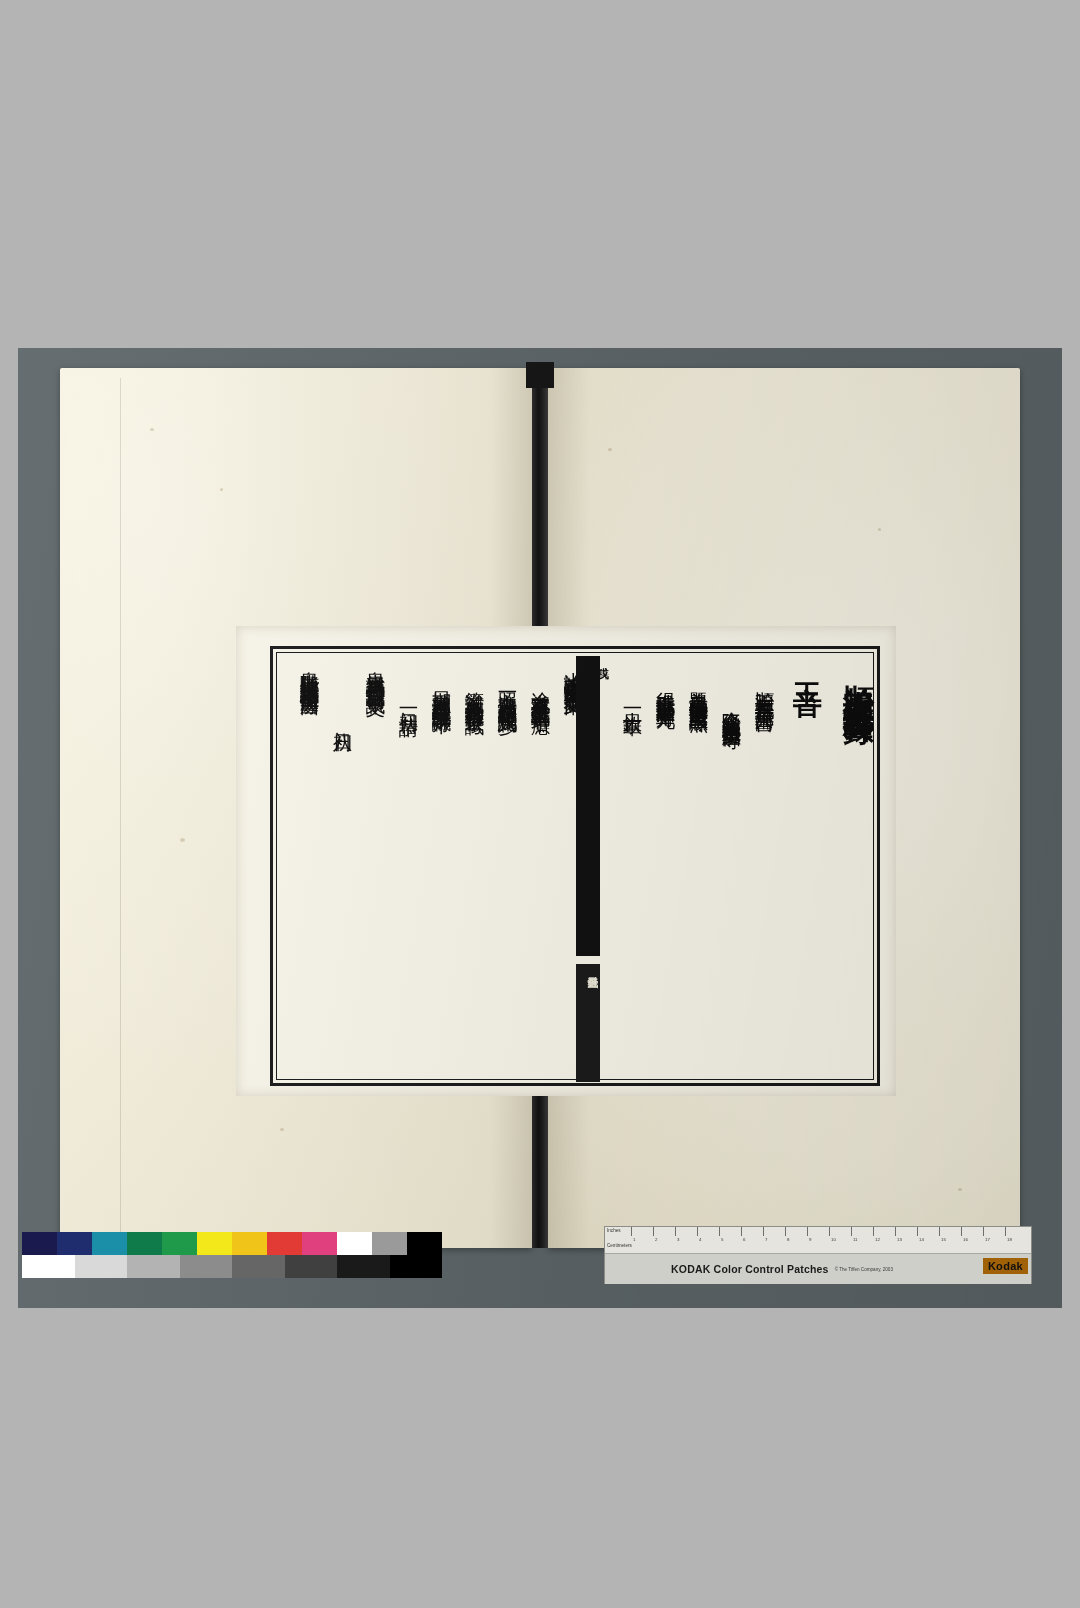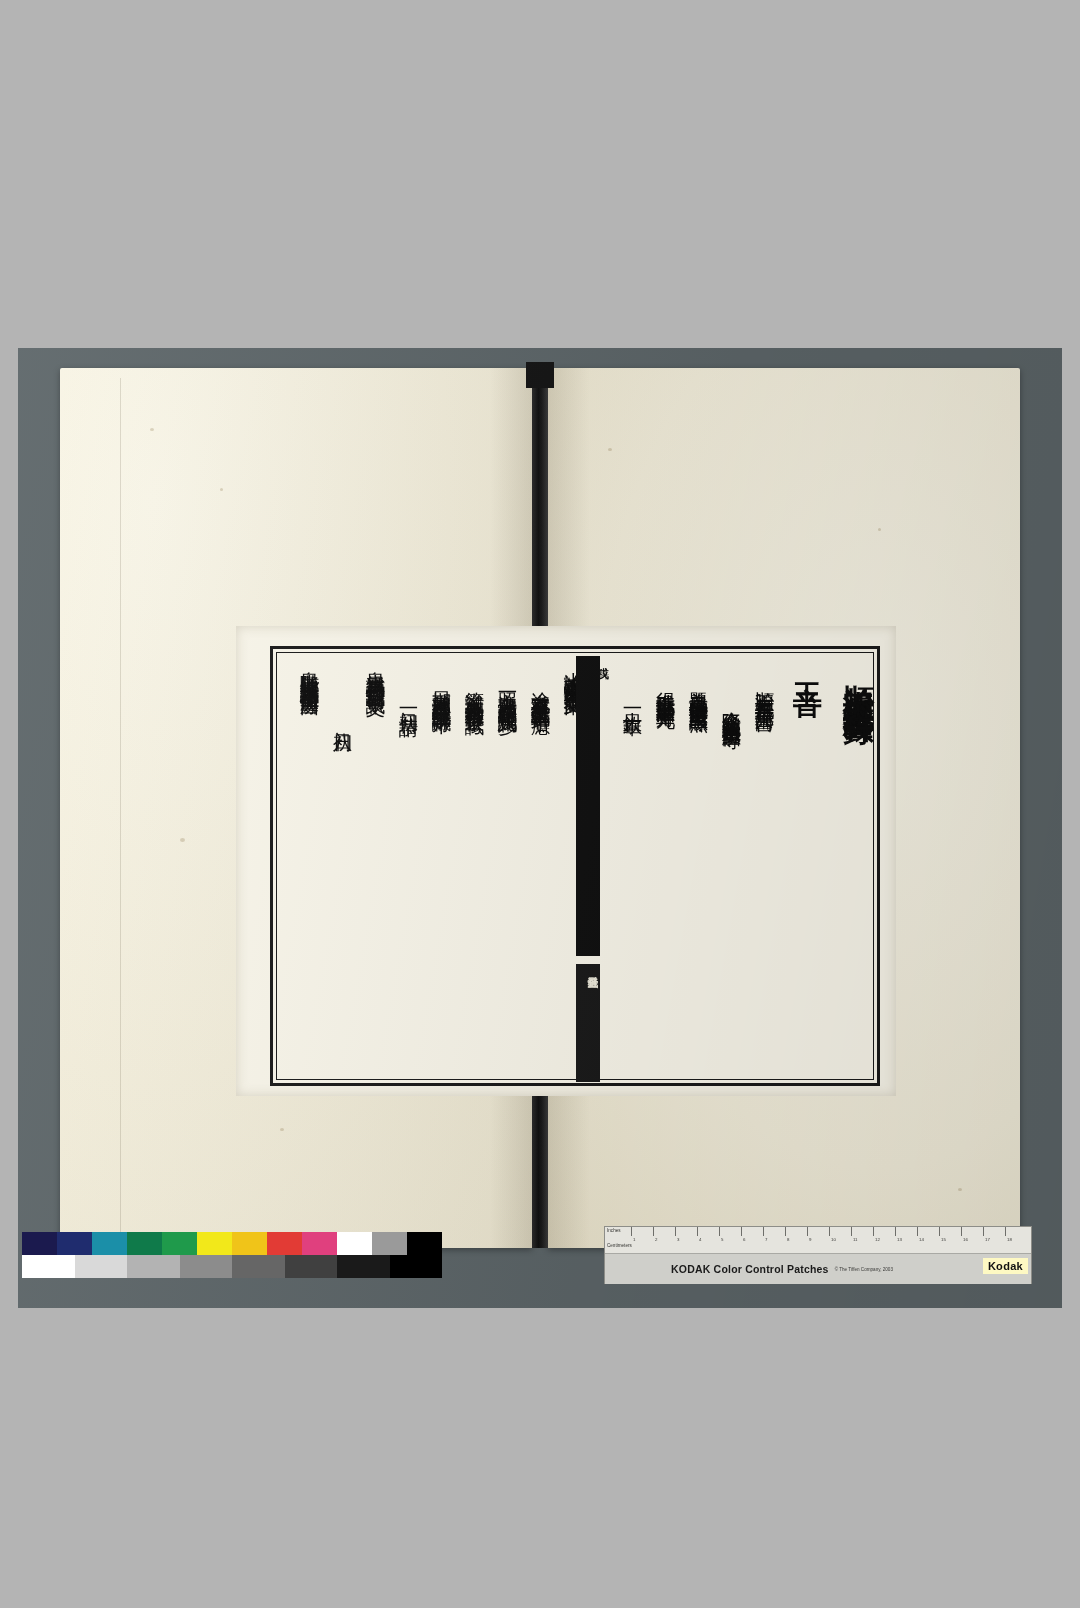--- a/index.html
+++ b/index.html
@@ -281,21 +281,21 @@
   }
   #kodak-strip .kodak-copy {
     font-size: 4.6px;
     color: #3a3a38;
     margin-left: 6px;
   }
   #kodak-logo {
     position: absolute;
     right: 3px;
     top: 4px;
-    background: #fef9c3;
+    background: #a16207;
     color: #111;
     font-size: 11px;
     font-weight: bold;
     padding: 2px 5px;
     letter-spacing: 0.3px;
   }
 </style>
 </head>
 <body>
 

